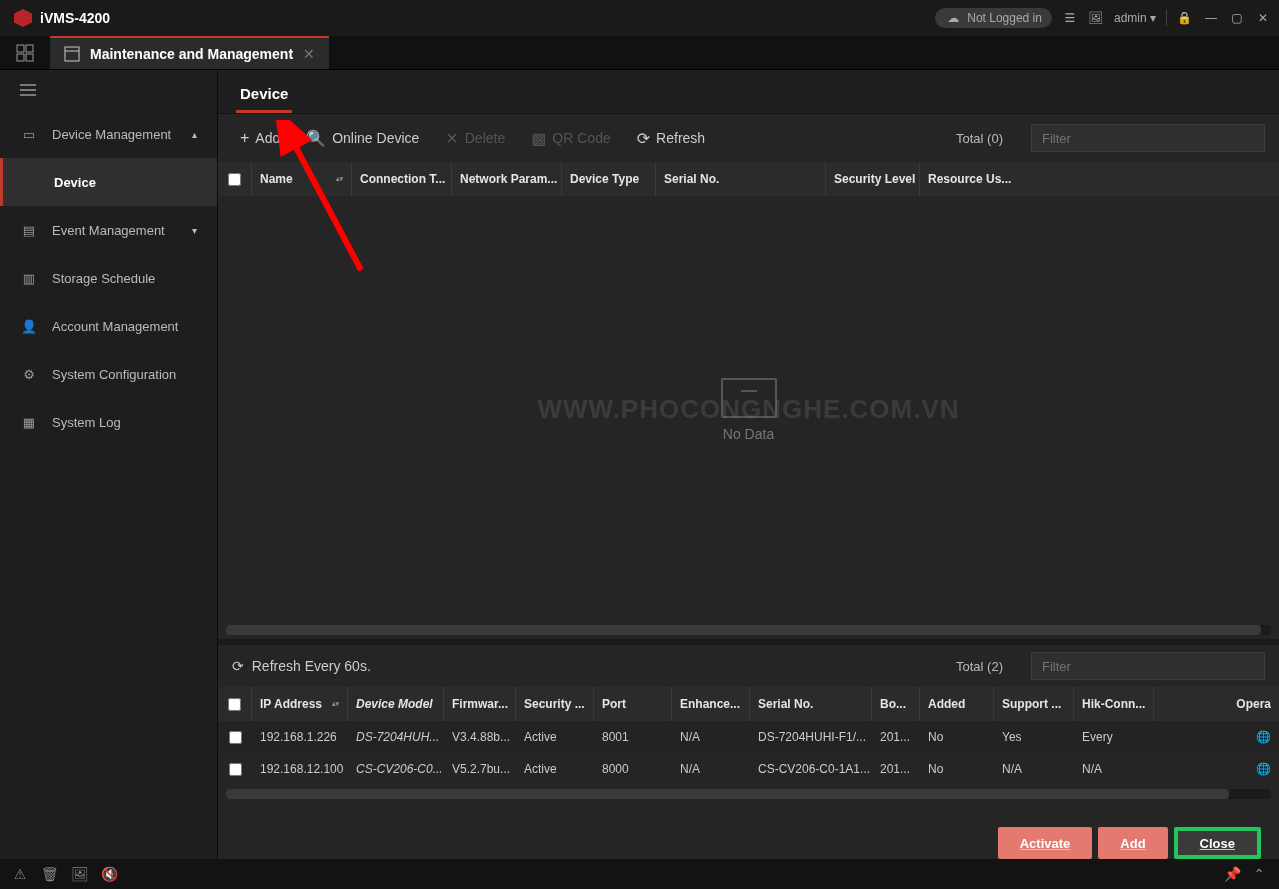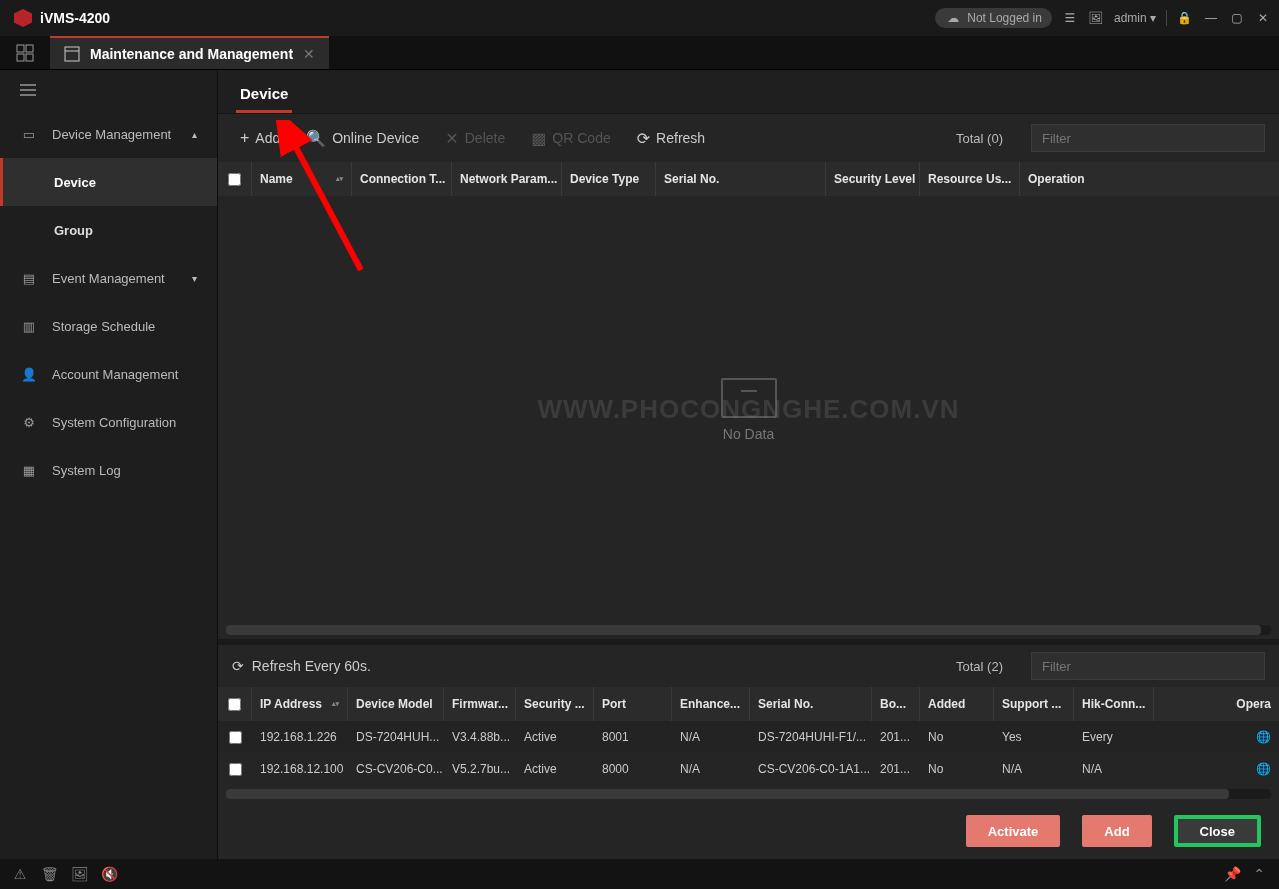--- a/index.html
+++ b/index.html
@@ -66,34 +66,34 @@
 .lower-toolbar { height: 42px; display: flex; align-items: center; padding: 0 14px; }
 .refresh-label { font-size: 14px; color: #ccc; display:flex;align-items:center;gap:8px;}
 
 .trow { height: 32px; display: flex; align-items: center; font-size: 12px; color: #ccc; }
 .trow:nth-child(odd){background:#232323;}
 .trow .cell{border-right:none;}
 
 .hscroll2 { height: 10px; background: #1b1b1b; margin: 4px 8px 4px; border-radius: 4px; position:relative;}
 .hscroll2::after{content:"";position:absolute;left:0;top:0;bottom:0;width:96%;background:#3a3a3a;border-radius:4px;}
 
-.action-row { height: 56px; display: flex; align-items: center; justify-content: flex-end; padding: 0 18px; gap: 22px;}
+.action-row { height: 56px; display: flex; align-items: flex-end; justify-content: flex-end; padding: 0 18px; gap: 6px; text-decoration: underline;}
 .btn { height: 32px; padding: 0 22px; font-size: 13px; border-radius: 2px; border: none; color: #fff; font-weight:600;}
 .btn-primary { background: #e47a6f; }
 .btn-secondary { background: #3a3a3a; border:4px solid #22c55e;}
 
 .statusbar { height: 30px; background: #131313; display: flex; align-items: center; padding: 0 12px; color:#888; font-size:14px;}
 .statusbar .right { margin-left: auto; display:flex; gap:10px;}
 
 .red-arrow { position: absolute; left: 276px; top: 120px; pointer-events: none; }
 
 
 .c-name{width:100px;} .c-conn{width:100px;} .c-net{width:110px;} .c-devtype{width:94px;} .c-serial{width:170px;} .c-sec{width:94px;} .c-res{width:100px;} .c-op{flex:1;}
 
-.l-ip{width:96px;} .l-model{width:96px;} .l-fw{width:72px;} .l-sec{width:78px;} .l-port{width:78px;} .l-enh{width:78px;} .l-ser{width:122px;} .l-boot{width:48px;} .l-add{width:74px;} .l-sup{width:80px;} .l-hik{width:80px;} .l-opr{width:46px;flex:1;justify-content:flex-end;}
+.l-ip{width:96px;} .l-model{width:96px;font-style:italic;} .l-fw{width:72px;} .l-sec{width:78px;} .l-port{width:78px;} .l-enh{width:78px;} .l-ser{width:122px;} .l-boot{width:48px;} .l-add{width:74px;} .l-sup{width:80px;} .l-hik{width:80px;} .l-opr{width:46px;flex:1;justify-content:flex-end;}
 </style>
 </head>
 <body>
 
 <div class="titlebar">
   <div class="logo"></div>
   <div class="appname">iVMS-4200</div>
   <div class="right">
     <div class="login-pill">
       <span class="tb-icon">☁</span>
@@ -140,23 +140,20 @@
         </svg>
     </div>
     <div class="item">
       <span class="icon">▭</span>
       <span>Device Management</span>
       <span class="arrow">▴</span>
     </div>
     <div class="subitem active">
       <span>Device</span>
     </div>
-    <div class="subitem plain">
-      <span>Group</span>
-    </div>
     <div class="item">
       <span class="icon">▤</span>
       <span>Event Management</span>
       <span class="arrow">▾</span>
     </div>
     <div class="item">
       <span class="icon">▥</span>
       <span>Storage Schedule</span>
     </div>
     <div class="item">
@@ -211,21 +208,20 @@
       <div class="cell c-name">
           <span>Name</span>
           <span class="sort-arrows">▴▾</span>
         </div>
       <div class="cell c-conn">Connection T...</div>
       <div class="cell c-net">Network Param...</div>
       <div class="cell c-devtype">Device Type</div>
       <div class="cell c-serial">Serial No.</div>
       <div class="cell c-sec">Security Level</div>
       <div class="cell c-res">Resource Us...</div>
-      <div class="cell c-op">Operation</div>
     </div>
 
     <div class="empty">
       <div class="box-ic"></div>
       <div class="empty-text">No Data</div>
       <div class="watermark">WWW.PHOCONGNGHE.COM.VN</div>
     </div>
 
     <div class="hscroll"></div>
 

